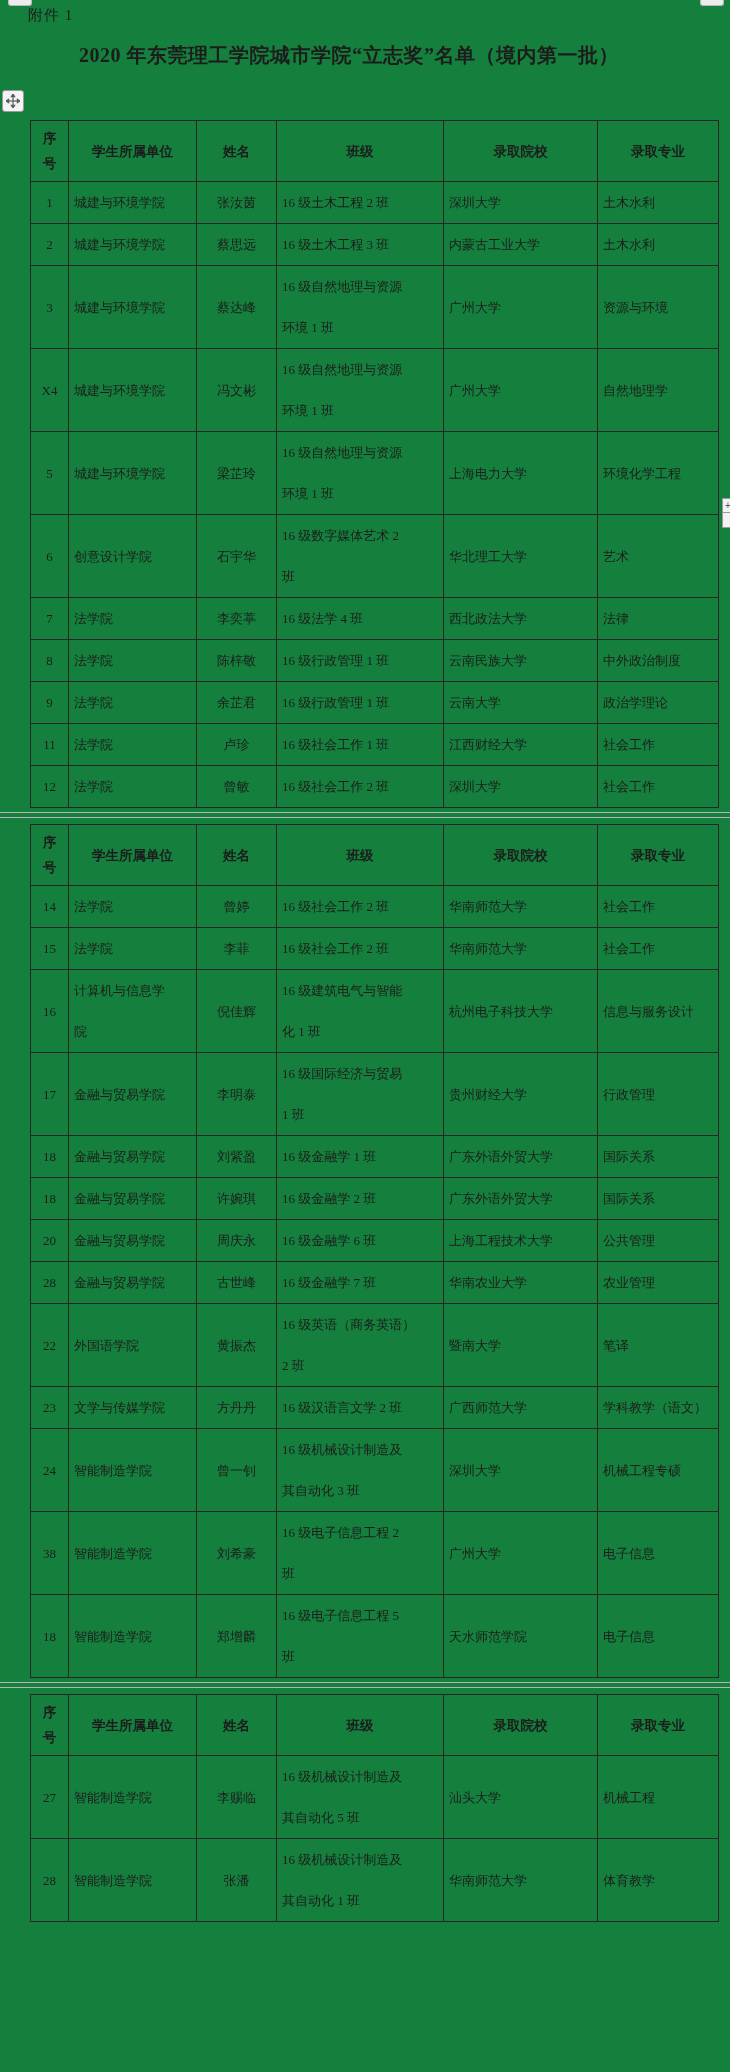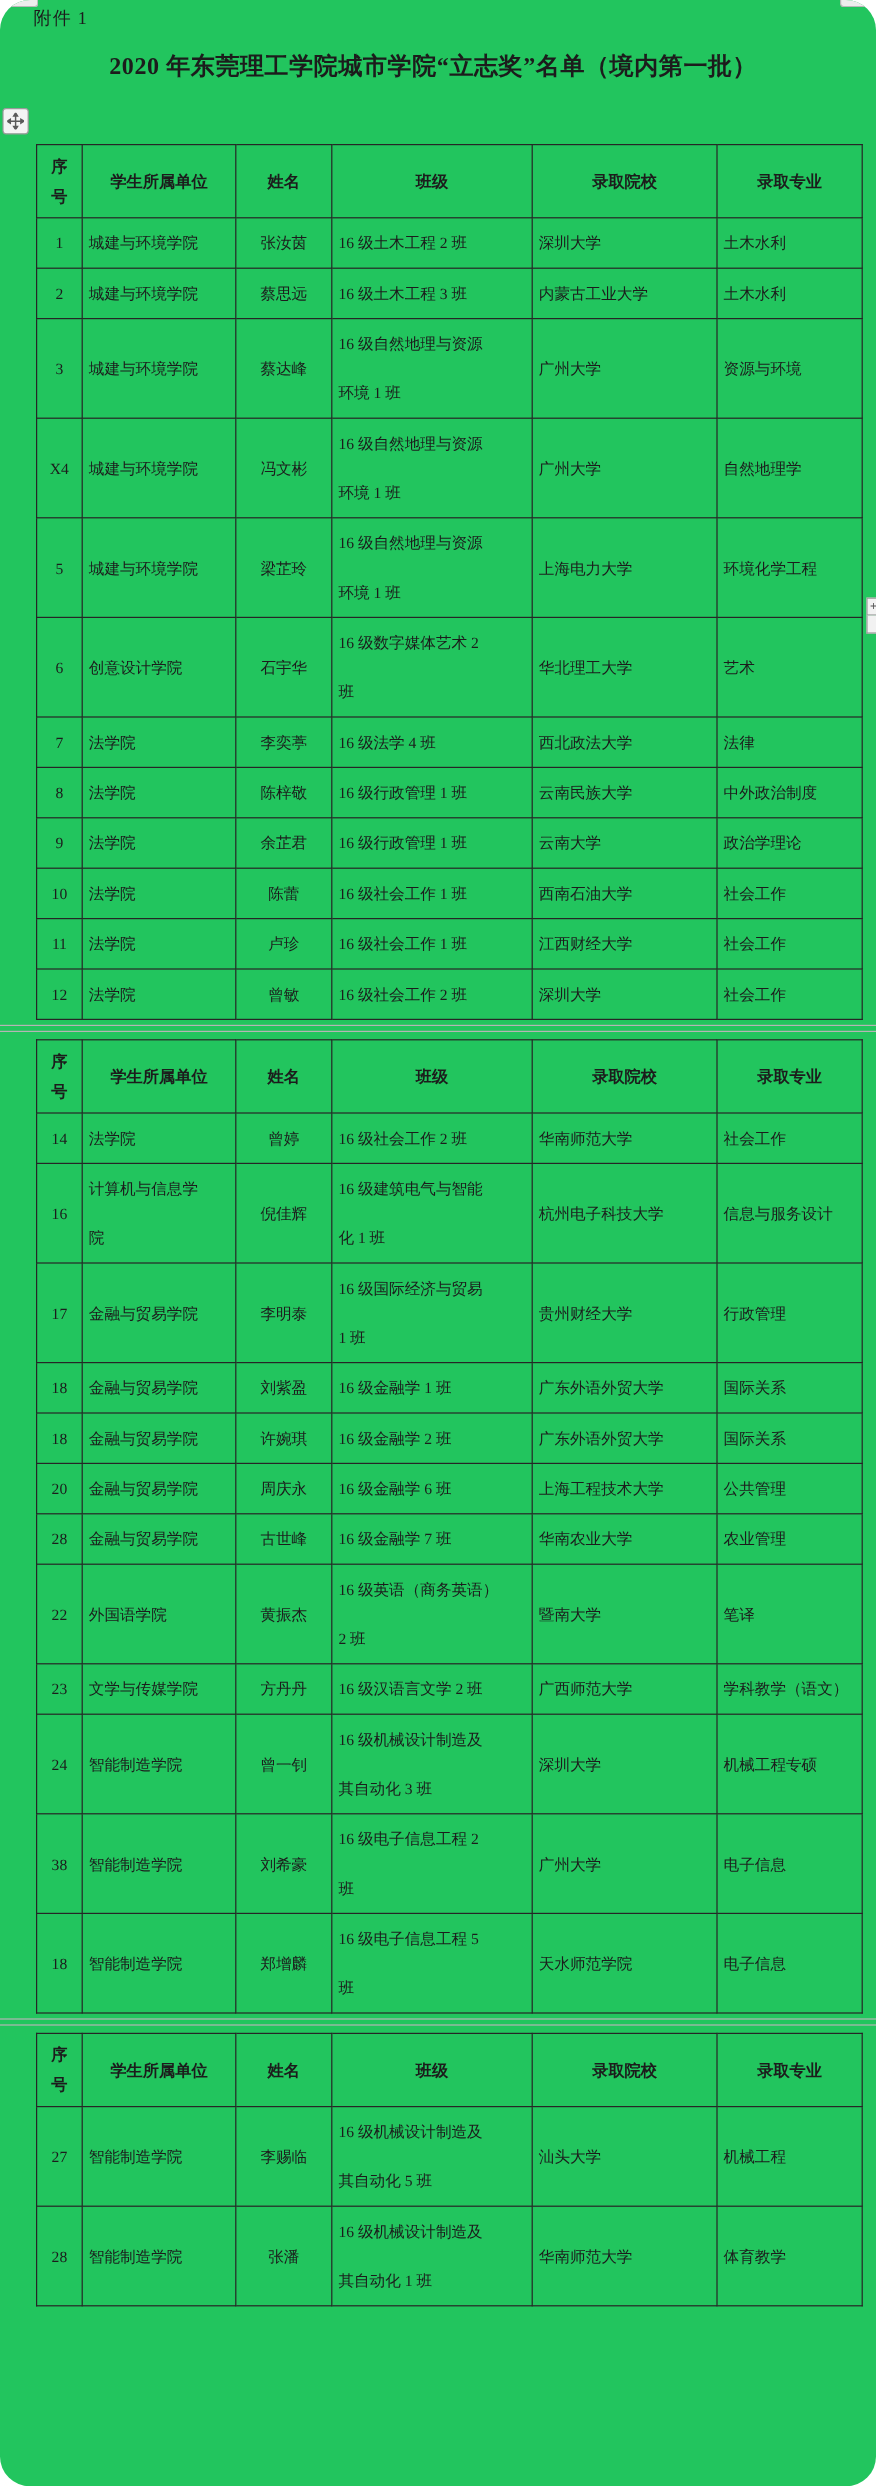--- a/index.html
+++ b/index.html
@@ -1,24 +1,24 @@
 <!DOCTYPE html>
 <html><head>
 <meta charset="utf-8">
 <style>
   html,body{margin:0;padding:0;}
   body{width:730px;background:#ffffff;font-family:"Liberation Serif","DejaVu Serif",serif;color:#1c1c1c;}
-  .page{position:relative;width:730px;height:2072px;background:#22c55e;overflow:hidden;border-radius:25px;}
+  .page{position:relative;width:730px;height:2072px;background:#15803d;overflow:hidden;}
 
   .edge-frag{position:absolute;top:0;height:5px;width:22px;background:#ededed;border:1px solid #b9b9b9;border-top:none;border-radius:0 0 3px 3px;}
   .edge-frag.left{left:8px;}
   .edge-frag.right{left:700px;}
 
   .attachment{position:absolute;left:28px;top:6px;font-size:15px;letter-spacing:1px;}
-  .title{position:absolute;left:14px;top:42px;width:694px;margin:0;text-align:center;
+  .title{position:absolute;left:2px;top:42px;width:694px;margin:0;text-align:center;
          font-size:20px;font-weight:bold;letter-spacing:0.5px;white-space:nowrap;}
 
   .move-handle{position:absolute;left:2px;top:90px;width:20px;height:20px;background:#f4f4f4;
                border:1px solid #9a9a9a;border-radius:3px;display:flex;align-items:center;justify-content:center;}
   .move-handle svg{display:block;}
 
   #tables{position:absolute;left:30px;top:120px;width:688px;}
   .award-table{border-collapse:collapse;width:688px;table-layout:fixed;}
   .award-table th{border:1.5px solid #262626;font-size:13.5px;font-weight:bold;text-align:center;
                   height:60px;line-height:25px;padding:0 3px;white-space:pre-line;vertical-align:middle;}
@@ -160,28 +160,20 @@
 
   <tr>
     <td class="c-no">9</td>
     <td class="c-unit">法学院</td>
     <td class="c-name">余芷君</td>
     <td class="c-cls">16 级行政管理 1 班</td>
     <td class="c-college">云南大学</td>
     <td class="c-major">政治学理论</td>
   </tr>
 
-  <tr>
-    <td class="c-no">10</td>
-    <td class="c-unit">法学院</td>
-    <td class="c-name">陈蕾</td>
-    <td class="c-cls">16 级社会工作 1 班</td>
-    <td class="c-college">西南石油大学</td>
-    <td class="c-major">社会工作</td>
-  </tr>
 
   <tr>
     <td class="c-no">11</td>
     <td class="c-unit">法学院</td>
     <td class="c-name">卢珍</td>
     <td class="c-cls">16 级社会工作 1 班</td>
     <td class="c-college">江西财经大学</td>
     <td class="c-major">社会工作</td>
   </tr>
 
@@ -220,20 +212,28 @@
     <tbody>
   <tr>
     <td class="c-no">14</td>
     <td class="c-unit">法学院</td>
     <td class="c-name">曾婷</td>
     <td class="c-cls">16 级社会工作 2 班</td>
     <td class="c-college">华南师范大学</td>
     <td class="c-major">社会工作</td>
   </tr>
 
+  <tr>
+    <td class="c-no">15</td>
+    <td class="c-unit">法学院</td>
+    <td class="c-name">李菲</td>
+    <td class="c-cls">16 级社会工作 2 班</td>
+    <td class="c-college">华南师范大学</td>
+    <td class="c-major">社会工作</td>
+  </tr>
 
   <tr>
     <td class="c-no">16</td>
     <td class="c-unit">计算机与信息学
 院</td>
     <td class="c-name">倪佳辉</td>
     <td class="c-cls">16 级建筑电气与智能
 化 1 班</td>
     <td class="c-college">杭州电子科技大学</td>
     <td class="c-major">信息与服务设计</td>

